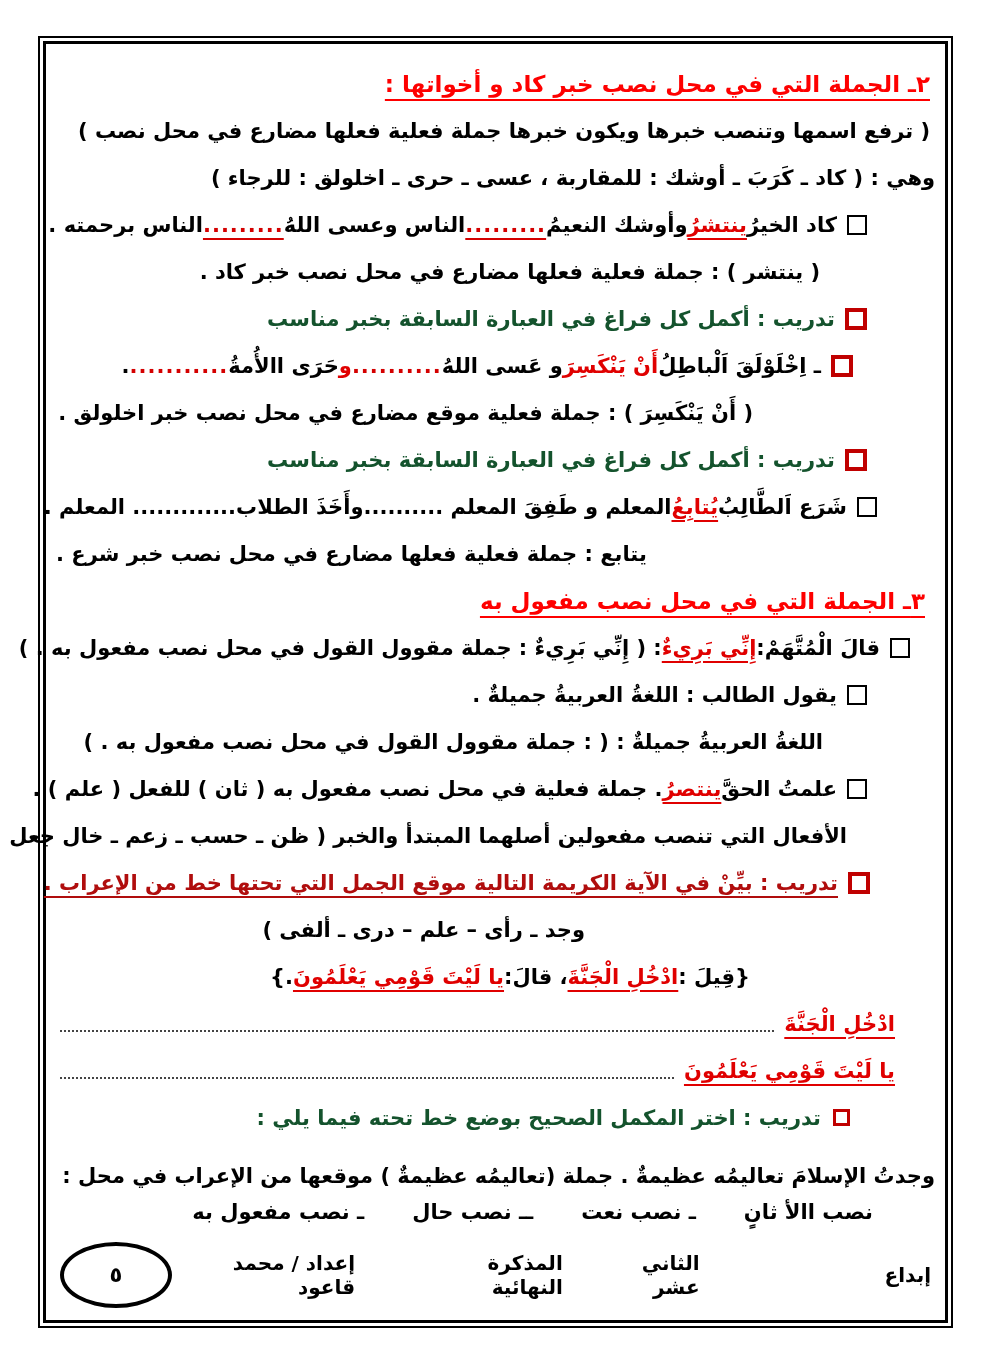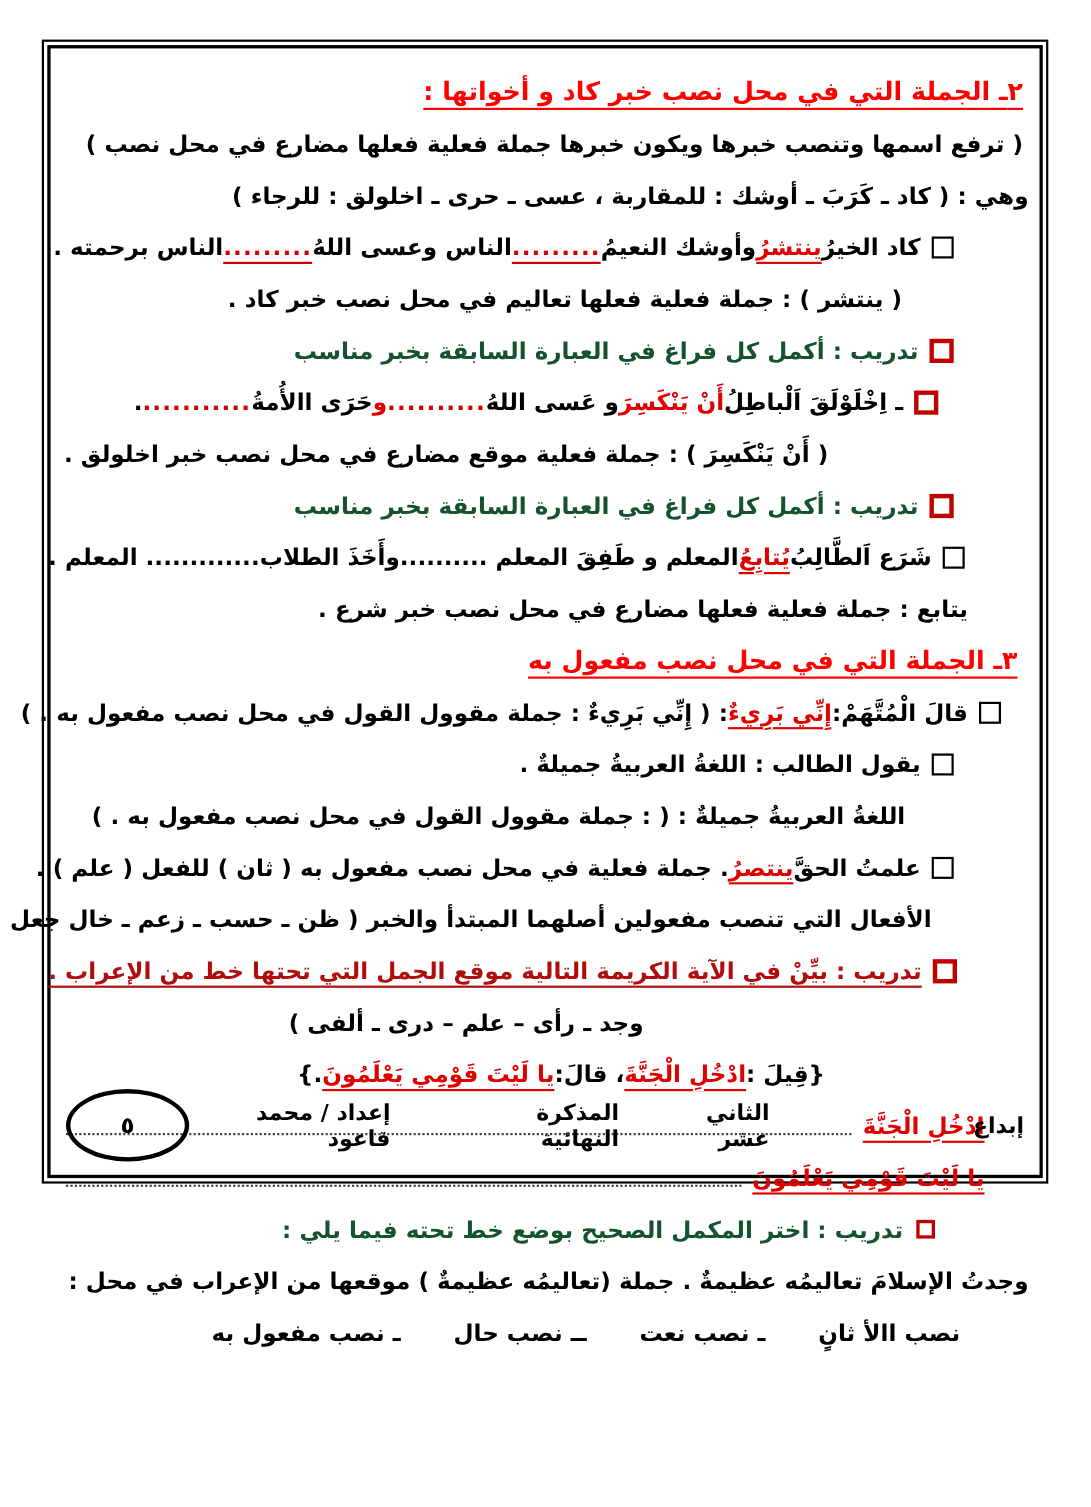--- a/index.html
+++ b/index.html
@@ -1,17 +1,17 @@
 <!DOCTYPE html>
 <html lang="ar" dir="rtl"><head>
 <meta charset="utf-8">
 <style>
   html,body{margin:0;padding:0;background:#ffffff;}
   body{width:992px;height:1370px;position:relative;font-family:"DejaVu Sans",sans-serif;font-weight:bold;color:#000;}
-  .page-frame{position:absolute;left:38px;top:36px;width:915px;height:1040px;border:2px solid #000;box-sizing:border-box;padding:3px;}
+  .page-frame{position:absolute;left:38px;top:36px;width:915px;height:1292px;border:2px solid #000;box-sizing:border-box;padding:3px;}
   .page-inner{position:relative;width:100%;height:100%;border:3px solid #000;box-sizing:border-box;}
   .doc-lines{position:absolute;top:16px;right:10px;left:10px;}
   .line{height:47px;display:flex;direction:rtl;align-items:center;font-size:21px;white-space:nowrap;}
   .seg{display:inline-block;}
   .k{color:#000;}
   .r{color:#e00000;}
   .ru{color:#e00000;text-decoration:underline;text-decoration-thickness:2px;text-underline-offset:6px;}
   .rd{color:#d40000;letter-spacing:1px;}
   .rud{color:#d40000;letter-spacing:1px;text-decoration:underline;text-decoration-thickness:2px;text-underline-offset:6px;}
   .hu{color:#fe0000;font-size:23px;text-decoration:underline;text-decoration-thickness:2px;text-underline-offset:7px;}
@@ -49,21 +49,21 @@
           <span class="box box-black"></span>
           <span class="seg k">كاد الخيرُ  </span>
           <span class="seg ru">ينتشرُ</span>
           <span class="seg k">  وأوشك النعيمُ </span>
           <span class="seg rud">.........</span>
           <span class="seg k">الناس وعسى اللهُ </span>
           <span class="seg rud">.........</span>
           <span class="seg k"> الناس  برحمته .</span>
         </div>
         <div class="line" style="padding-right: 115px;">
-          <span class="seg k">( ينتشر ) : جملة فعلية فعلها تعاليم في محل نصب خبر كاد   .</span>
+          <span class="seg k">( ينتشر ) : جملة فعلية فعلها مضارع في محل نصب خبر كاد   .</span>
         </div>
         <div class="line" style="padding-right: 68px;">
           <span class="box box-red"></span>
           <span class="seg ex">تدريب   :  أكمل كل فراغ في العبارة السابقة بخبر مناسب</span>
         </div>
         <div class="line" style="padding-right: 82px;">
           <span class="box box-red"></span>
           <span class="seg k">ـ  اِخْلَوْلَقَ اَلْباطِلُ </span>
           <span class="seg r">أَنْ يَنْكَسِرَ</span>
           <span class="seg k">    و  عَسى اللهُ </span>
@@ -80,21 +80,21 @@
         <div class="line" style="padding-right: 68px;">
           <span class="box box-red"></span>
           <span class="seg ex">تدريب   :  أكمل كل فراغ في العبارة السابقة بخبر مناسب</span>
         </div>
         <div class="line" style="padding-right: 58px;">
           <span class="box box-black"></span>
           <span class="seg k">شَرَع اَلطَّالِبُ </span>
           <span class="seg ru">يُتابِعُ</span>
           <span class="seg k"> المعلم و طَفِقَ المعلم ..........وأَخَذَ الطلاب............. المعلم .</span>
         </div>
-        <div class="line" style="padding-right: 55px;">
+        <div class="line" style="padding-right: 55px; justify-content: flex-end;">
           <span class="seg k">يتابع : جملة فعلية فعلها مضارع في محل نصب خبر  شرع   .</span>
         </div>
         <div class="line" style="padding-right: 10px;">
           <span class="seg hu">٣ـ الجملة التي في محل نصب مفعول به</span>
         </div>
         <div class="line" style="padding-right: 25px;">
           <span class="box box-black"></span>
           <span class="seg k">قالَ الْمُتَّهَمْ: </span>
           <span class="seg ru">إِنِّي  بَرِيءٌ</span>
           <span class="seg k"> : ( إِنِّي بَرِيءٌ : جملة  مقوول القول في محل نصب  مفعول به   .   )</span>
@@ -134,21 +134,21 @@
           <span class="filler"></span>
         </div>
         <div class="line" style="padding-right: 40px;">
           <span class="seg ru">يا لَيْتَ قَوْمِي يَعْلَمُونَ</span>
           <span class="filler"></span>
         </div>
         <div class="line" style="padding-right: 85px;">
           <span class="box box-red-small"></span>
           <span class="seg ex">تدريب  :  اختر المكمل الصحيح بوضع خط تحته فيما يلي :</span>
         </div>
-        <div class="line" style="padding-right: 0px;">
+        <div class="line" style="padding-right: 0px; align-items: flex-end;">
           <span class="seg k">وجدتُ الإسلامَ  تعاليمُه عظيمةٌ   .   جملة (تعاليمُه عظيمةٌ  )  موقعها  من  الإعراب في محل :</span>
         </div>
         <div class="line" style="padding-right: 62px;">
           <span class="seg k opt">نصب االأ ثانٍ</span>
           <span class="seg k opt">ـ نصب نعت</span>
           <span class="seg k opt">ــ نصب حال</span>
           <span class="seg k opt">ـ  نصب مفعول به</span>
         </div>
       </div>
 

